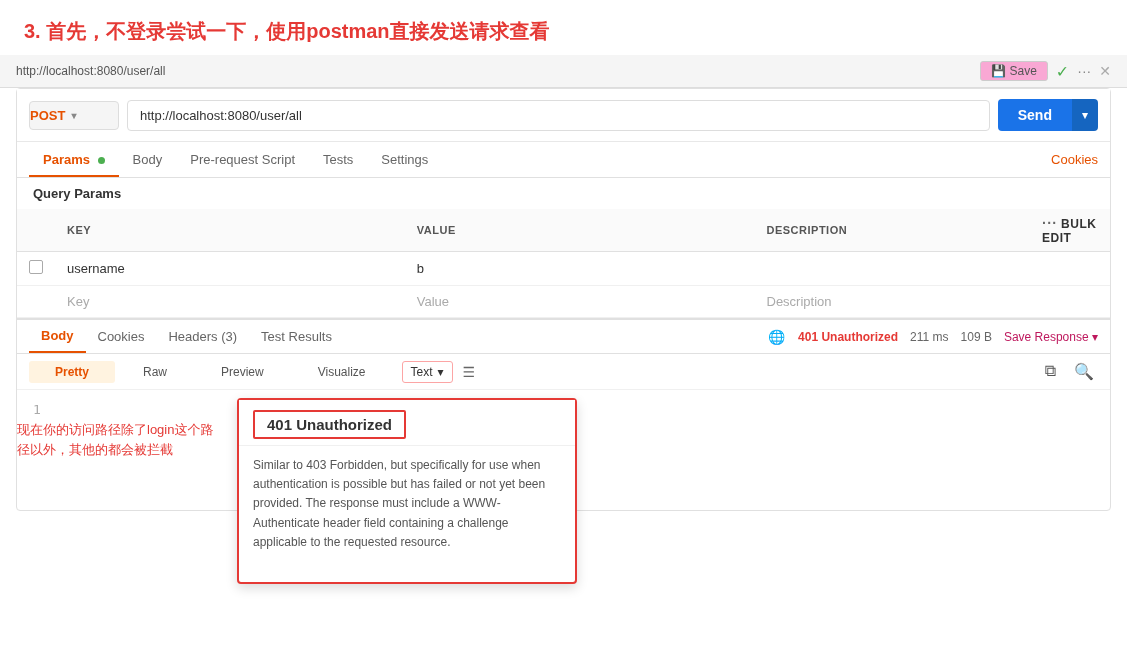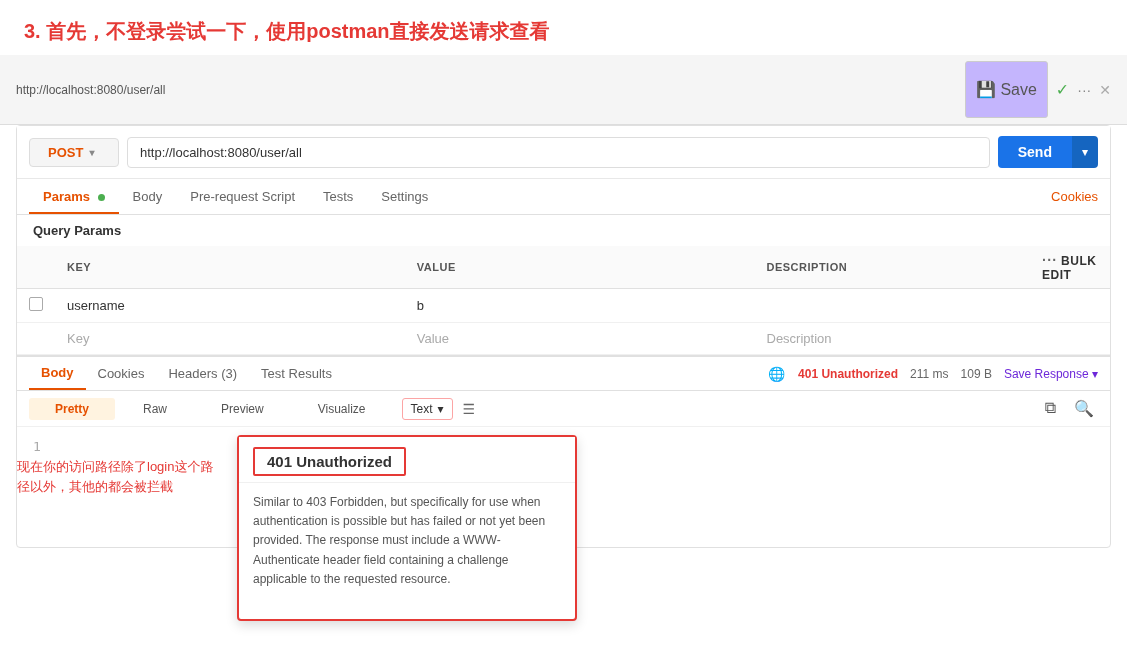--- a/index.html
+++ b/index.html
@@ -40,25 +40,25 @@
     .url-hint-left {
       font-size: 12px;
       color: #555;
     }
     .url-hint-right {
       display: flex;
       gap: 8px;
       align-items: center;
     }
     .save-btn-hint {
-      background: #c4b5fd;
+      background: #f9a8d4;
       border: 1px solid #ccc;
       border-radius: 3px;
-      padding: 18px 10px;
-      font-size: 16px;
+      padding: 2px 10px;
+      font-size: 12px;
       color: #555;
       cursor: pointer;
     }
     
     .postman-container {
       background: #fff;
       border: 1px solid #e0e0e0;
       margin: 0 16px;
       border-radius: 4px;
     }
@@ -70,21 +70,21 @@
       gap: 8px;
       border-bottom: 1px solid #e8e8e8;
       background: #fff;
     }
     .method-select {
       display: flex;
       align-items: center;
       background: #f5f5f5;
       border: 1px solid #ddd;
       border-radius: 4px;
-      padding: 6px 18px;
+      padding: 6px 0;
       font-size: 13px;
       font-weight: 600;
       color: #e65100;
       cursor: pointer;
       gap: 6px;
       min-width: 90px;
     }
     .method-chevron {
       font-size: 10px;
       color: #888;
@@ -258,21 +258,21 @@
       font-weight: 600;
       font-size: 12px;
     }
     .status-time {
       color: #666;
     }
     .status-size {
       color: #666;
     }
     .save-response {
-      color: #6d28d9;
+      color: #be185d;
       font-size: 12px;
       cursor: pointer;
     }
     
     .format-bar {
       display: flex;
       align-items: center;
       padding: 6px 12px;
       gap: 2px;
       border-bottom: 1px solid #f0f0f0;

